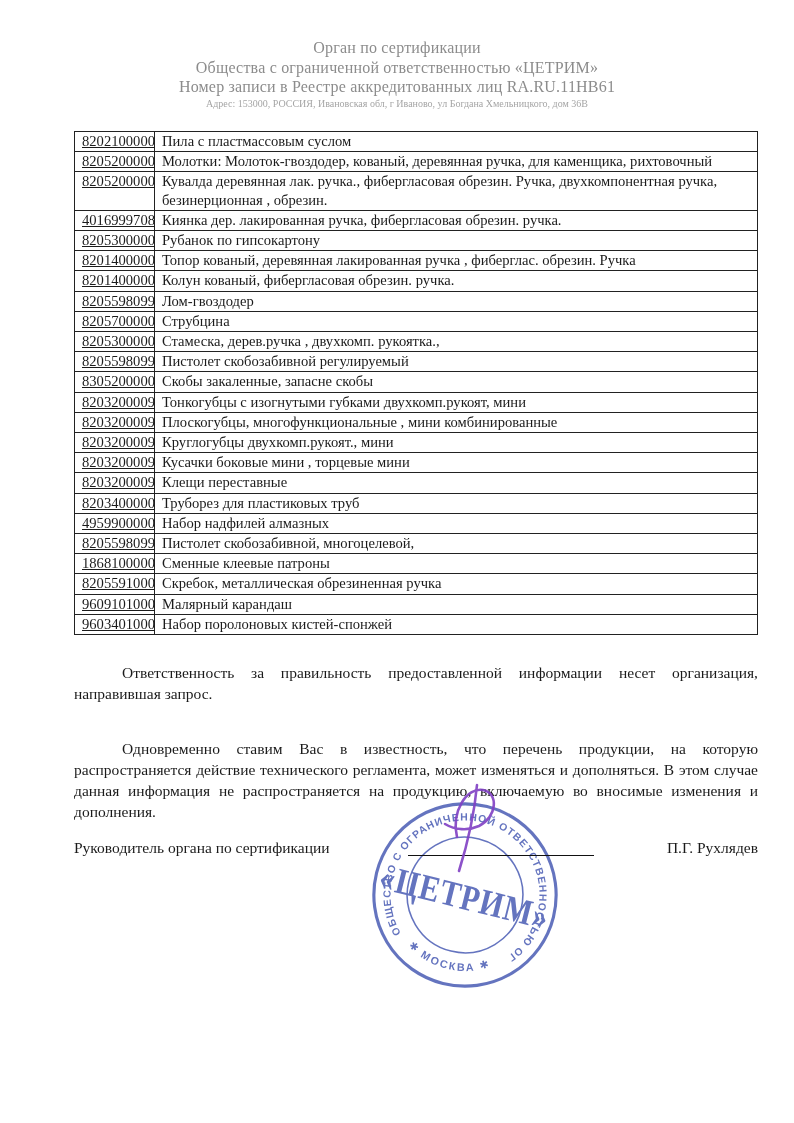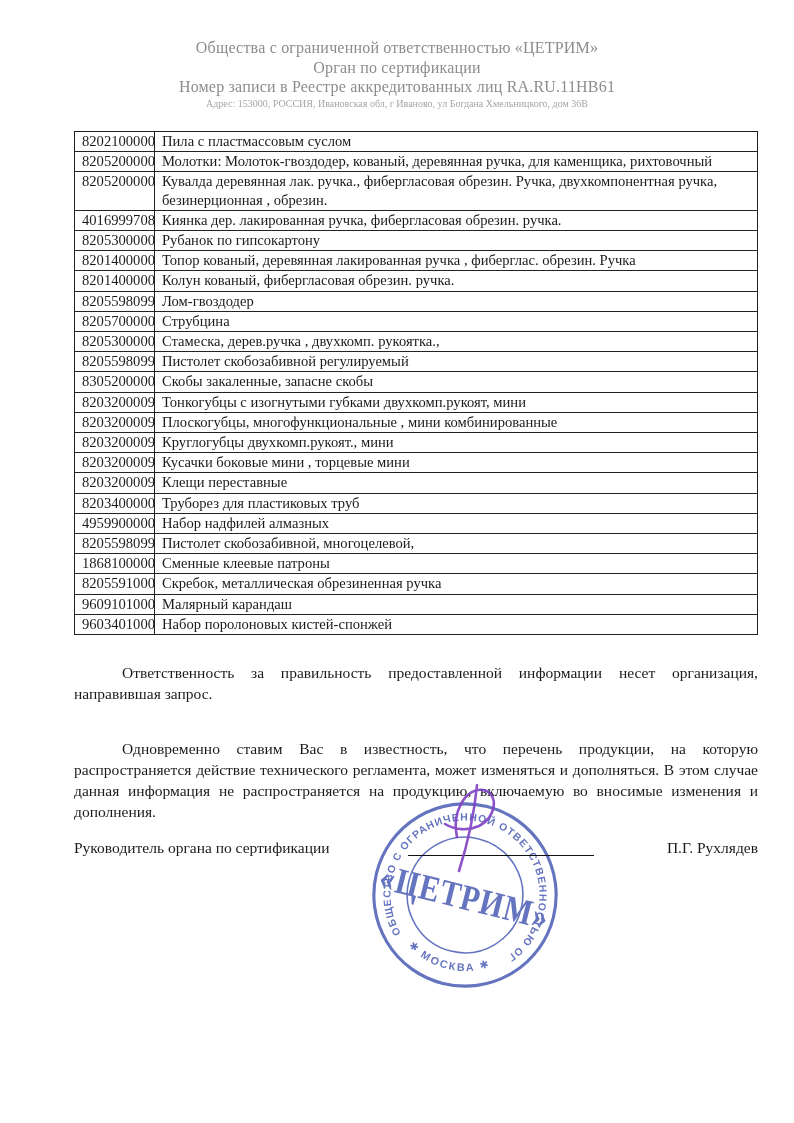--- a/index.html
+++ b/index.html
@@ -41,21 +41,21 @@
     table-layout:fixed;
   }
   table.products td{
     border:1px solid #222;
     font-size:14.6px;
     line-height:18.2px;
     padding:0 5px 1px 7px;
     vertical-align:top;
     color:var(--ink);
   }
-  table.products td.code{width:80px;}
+  table.products td.code{width:80px;text-decoration:underline;}
   
   .body-text{
     position:absolute;left:74px;top:662px;width:684px;
   }
   .body-text p{
     font-size:15.5px;line-height:21px;
     text-align:justify;
     text-indent:48px;
   }
   .body-text p + p{margin-top:34px;}
@@ -97,22 +97,22 @@
     font-family:"Liberation Serif","DejaVu Serif",serif;
     font-size:31px;letter-spacing:1px;font-weight:bold;
   }
 </style>
 </head>
 <body>
 
 <div class="page">
 
   <header class="doc-header">
+    <div class="h1">Орган по сертификации</div>
     <div class="h1">Общества с ограниченной ответственностью «ЦЕТРИМ»</div>
-    <div class="h1">Орган по сертификации</div>
     <div class="h1">Номер записи в Реестре аккредитованных лиц RA.RU.11НВ61</div>
     <div class="h2">Адрес: 153000, РОССИЯ, Ивановская обл, г Иваново, ул Богдана Хмельницкого, дом 36В</div>
   </header>
 
   <table class="products">
     <tbody>
     <tr>
       <td class="code">8202100000</td>
       <td class="desc">Пила с пластмассовым суслом</td>
     </tr>

